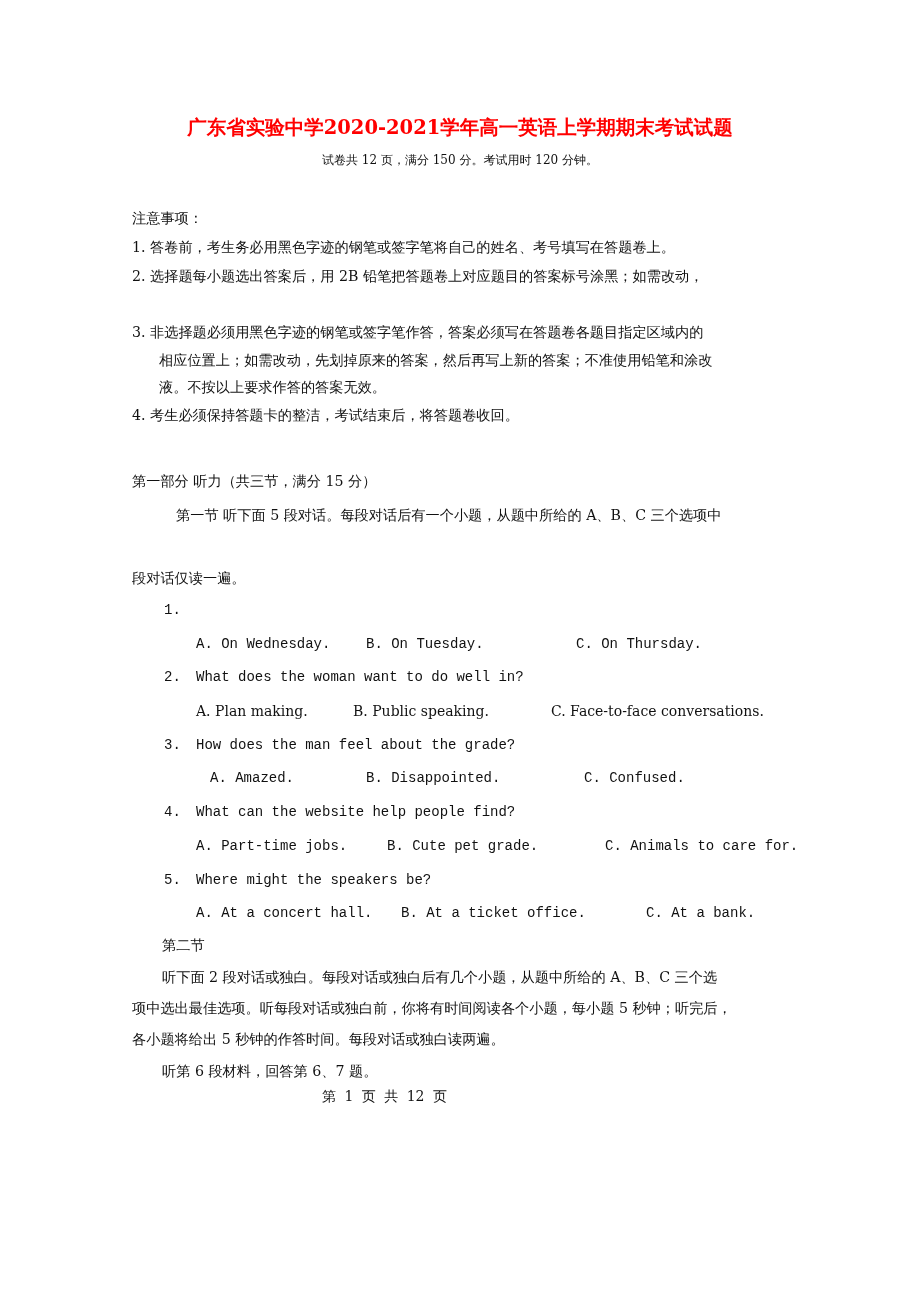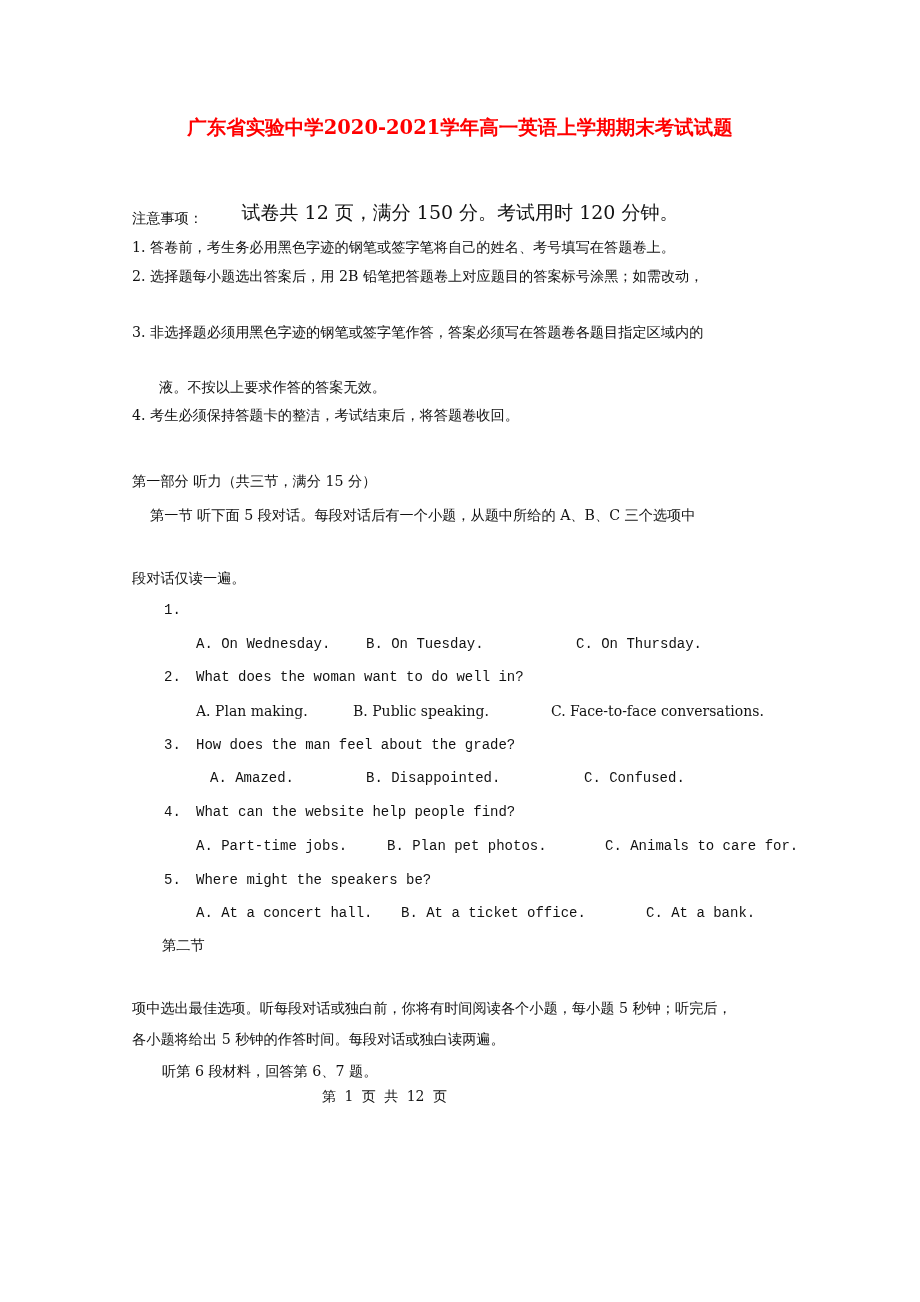--- a/index.html
+++ b/index.html
@@ -9,22 +9,21 @@
       color: #111111;
     }
     .page { position: absolute; left: 0; top: 0; width: 920px; height: 1302px; }
     .title {
       position: absolute; left: 0; top: 114px; width: 920px; text-align: center;
       font-size: 19.5px; color: #ff0000; font-weight: bold; letter-spacing: 0px;
       font-family: "DejaVu Serif", serif;
     }
     .subtitle {
       position: absolute; left: 0; top: 152px; width: 920px; text-align: center;
-      font-size: 19px;
-      margin-top: 48px;
+      font-size: 12px;
     }
     .line {
       position: absolute; font-size: 14.2px; white-space: nowrap; line-height: 20px;
     }
     .mono { font-family: "Liberation Mono", "DejaVu Sans Mono", monospace; font-size: 14px; }
     .opt { position: absolute; white-space: nowrap; }
     .footer {
       position: absolute; left: 0; top: 1088px; width: 769px; text-align: center;
       font-size: 14px; word-spacing: 4px;
     }
@@ -34,25 +33,26 @@
 
 <div class="page">
 
   <div class="title">广东省实验中学2020-2021学年高一英语上学期期末考试试题</div>
   <div class="subtitle">试卷共 12 页，满分 150 分。考试用时 120 分钟。</div>
 
   <div class="line" style="left:132px; top:208px;">注意事项：</div>
   <div class="line" style="left:132px; top:237px;">1. 答卷前，考生务必用黑色字迹的钢笔或签字笔将自己的姓名、考号填写在答题卷上。</div>
   <div class="line" style="left:132px; top:266px;">2. 选择题每小题选出答案后，用 2B 铅笔把答题卷上对应题目的答案标号涂黑；如需改动，</div>
   <div class="line" style="left:132px; top:322px;">3. 非选择题必须用黑色字迹的钢笔或签字笔作答，答案必须写在答题卷各题目指定区域内的</div>
+  <div class="line" style="left:159px; top:350px;">相应位置上；如需改动，先划掉原来的答案，然后再写上新的答案；不准使用铅笔和涂改</div>
   <div class="line" style="left:159px; top:377px;">液。不按以上要求作答的答案无效。</div>
   <div class="line" style="left:132px; top:405px;">4. 考生必须保持答题卡的整洁，考试结束后，将答题卷收回。</div>
 
   <div class="line" style="left:132px; top:471px;">第一部分 听力（共三节，满分 15 分）</div>
-  <div class="line" style="left:150px; top:505px;">第一节 听下面 5 段对话。每段对话后有一个小题，从题中所给的 A、B、C 三个选项中</div>
+  <div class="line" style="left:176px; top:505px;">第一节 听下面 5 段对话。每段对话后有一个小题，从题中所给的 A、B、C 三个选项中</div>
   <div class="line" style="left:132px; top:568px;">段对话仅读一遍。</div>
 
   <div class="line mono" style="left:164px; top:600px;">1.</div>
   <div class="line mono opt" style="left:196px; top:634px;">A. On Wednesday.</div>
   <div class="line mono opt" style="left:366px; top:634px;">B. On Tuesday.</div>
   <div class="line mono opt" style="left:576px; top:634px;">C. On Thursday.</div>
 
   <div class="line mono" style="left:164px; top:667px;">2.</div>
   <div class="line mono" style="left:196px; top:667px;">What does the woman want to do well in?</div>
   <div class="line opt" style="left:196px; top:701px; font-size:14px;">A. Plan making.</div>
@@ -61,28 +61,29 @@
 
   <div class="line mono" style="left:164px; top:735px;">3.</div>
   <div class="line mono" style="left:196px; top:735px;">How does the man feel about the grade?</div>
   <div class="line mono opt" style="left:210px; top:768px;">A. Amazed.</div>
   <div class="line mono opt" style="left:366px; top:768px;">B. Disappointed.</div>
   <div class="line mono opt" style="left:584px; top:768px;">C. Confused.</div>
 
   <div class="line mono" style="left:164px; top:802px;">4.</div>
   <div class="line mono" style="left:196px; top:802px;">What can the website help people find?</div>
   <div class="line mono opt" style="left:196px; top:836px;">A. Part-time jobs.</div>
-  <div class="line mono opt" style="left:387px; top:836px;">B. Plan pet photos.</div>
+  <div class="line mono opt" style="left:387px; top:836px;">B. Cute pet grade.</div>
   <div class="line mono opt" style="left:605px; top:836px;">C. Animals to care for.</div>
 
   <div class="line mono" style="left:164px; top:870px;">5.</div>
   <div class="line mono" style="left:196px; top:870px;">Where might the speakers be?</div>
   <div class="line mono opt" style="left:196px; top:903px;">A. At a concert hall.</div>
   <div class="line mono opt" style="left:401px; top:903px;">B. At a ticket office.</div>
   <div class="line mono opt" style="left:646px; top:903px;">C. At a bank.</div>
 
   <div class="line" style="left:162px; top:935px;">第二节</div>
+  <div class="line" style="left:162px; top:967px;">听下面 2 段对话或独白。每段对话或独白后有几个小题，从题中所给的 A、B、C 三个选</div>
   <div class="line" style="left:132px; top:998px;">项中选出最佳选项。听每段对话或独白前，你将有时间阅读各个小题，每小题 5 秒钟；听完后，</div>
   <div class="line" style="left:132px; top:1029px;">各小题将给出 5 秒钟的作答时间。每段对话或独白读两遍。</div>
   <div class="line" style="left:162px; top:1061px;">听第 6 段材料，回答第 6、7 题。</div>
 
   <div class="footer">第 1 页 共 12 页</div>
 </div>
 
 </body></html>

